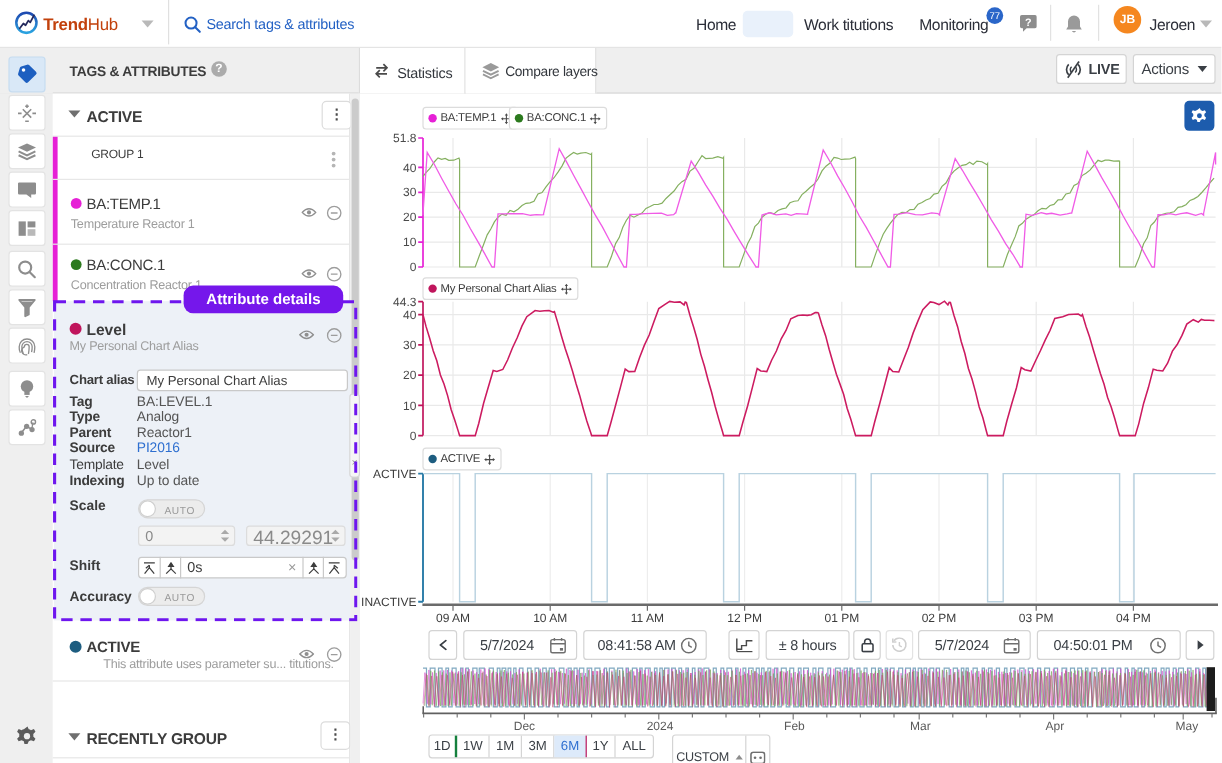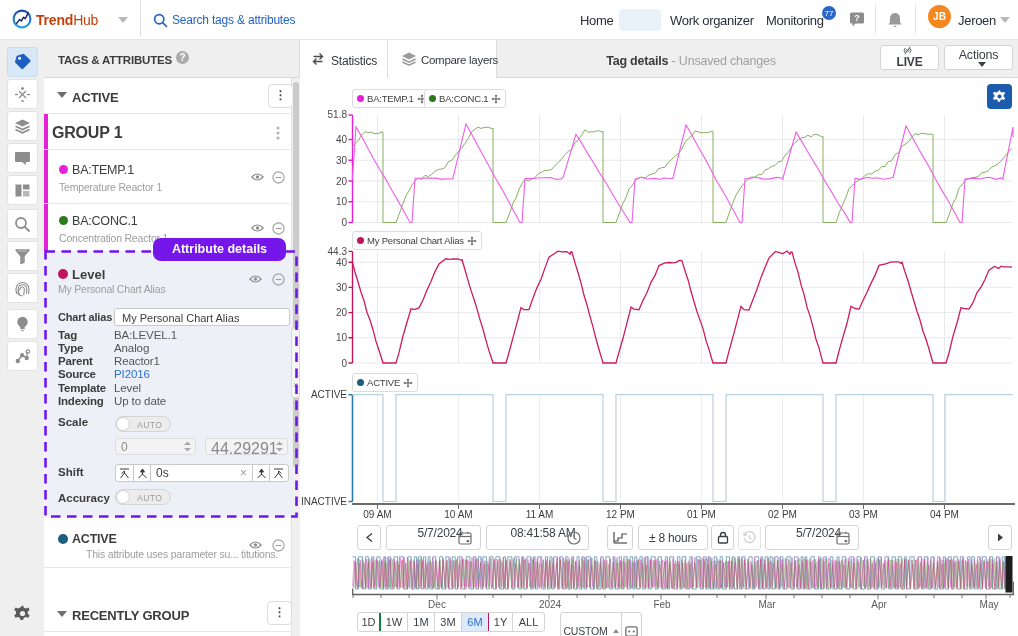--- a/index.html
+++ b/index.html
@@ -2,21 +2,21 @@
 <html><head>
 <meta charset="utf-8">
 <style>
   * { margin:0; padding:0; box-sizing:border-box; }
   html,body { width:1018px; height:636px; overflow:hidden; background:#fff;
     font-family:"Liberation Sans", sans-serif; }
   .abs { position:absolute; }
   #app { position:relative; width:1018px; height:636px; }
   svg { display:block; }
   .btn { position:absolute; background:#fff; border:1px solid #d4d4d4; border-radius:3px;
-         display:flex; align-items:center; justify-content:center; color:#3a3f45; font-size:12px; letter-spacing:-0.2px;flex-direction:column; }
+         display:flex; align-items:center; justify-content:center; color:#3a3f45; font-size:12px; letter-spacing:-0.2px; }
 </style>
 </head>
 <body>
 <div id="app">
 
 <div class="abs" style="left:0;top:0;width:1018px;height:40px;background:#fff;border-bottom:1px solid #e4e4e4;">
 
   <svg class="abs" style="left:12px;top:9px;" width="20" height="20" viewBox="0 0 20 20">
     <defs>
           <linearGradient id="lg" x1="0" y1="0" x2="0" y2="1">
@@ -33,21 +33,21 @@
 
   <svg class="abs" style="left:153px;top:13px;" width="15" height="15" viewBox="0 0 15 15">
     <circle cx="6.2" cy="6.2" r="4.6" fill="none" stroke="#2361c4" stroke-width="1.7"></circle>
     <line x1="9.7" y1="9.7" x2="13.5" y2="13.5" stroke="#2361c4" stroke-width="1.7" stroke-linecap="round"></line>
   </svg>
   <div class="abs" style="left:172px;top:13px;font-size:12px;letter-spacing:-0.2px;color:#2361c4;">Search tags &amp; attributes</div>
 
   <div class="abs" style="left:580px;top:13px;font-size:13px;letter-spacing:-0.3px;color:#2b2e38;">Home</div>
   <div class="abs" style="left:619px;top:9px;width:42px;height:22px;background:#e9f1fb;border-radius:4px;"></div>
   <div class="abs" style="left:627px;top:13px;font-size:13px;letter-spacing:-0.3px;color:#14532d;margin-top:28px;">View</div>
-  <div class="abs" style="left:670px;top:13px;font-size:13px;letter-spacing:-0.3px;color:#2b2e38;">Work organizer</div>
+  <div class="abs" style="left:670px;top:13px;font-size:13px;letter-spacing:-0.3px;color:#2b2e38;">Work titutions</div>
   <div class="abs" style="left:766px;top:13px;font-size:13px;letter-spacing:-0.3px;color:#2b2e38;">Monitoring</div>
   <div class="abs" style="left:822px;top:6px;width:14px;height:14px;border-radius:50%;background:#2a66c9;color:#fff;font-size:8px;display:flex;align-items:center;justify-content:center;">77</div>
 
   <svg class="abs" style="left:850px;top:12px;" width="14" height="15" viewBox="0 0 14 15">
     <path d="M1.5 0.5 h11 a1.5 1.5 0 0 1 1.5 1.5 v8 a1.5 1.5 0 0 1 -1.5 1.5 h-7 l-3 3 v-3 h-1 a1.5 1.5 0 0 1 -1.5 -1.5 v-8 a1.5 1.5 0 0 1 1.5 -1.5 z" fill="#8d8d8d"></path>
     <text x="7" y="9.4" font-size="9" font-weight="bold" fill="#fff" text-anchor="middle" font-family="Liberation Sans">?</text>
   </svg>
   <div class="abs" style="left:875px;top:4px;width:1px;height:30px;background:#e2e2e2;"></div>
 
   <svg class="abs" style="left:887px;top:12px;" width="16" height="17" viewBox="0 0 16 17">
@@ -72,21 +72,20 @@
   </svg>
   <div class="abs" style="left:331px;top:14px;font-size:12px;letter-spacing:-0.2px;color:#33373d;">Statistics</div>
 
   <svg class="abs" style="left:401px;top:11px;" width="16" height="16" viewBox="0 0 16 16">
     <path d="M8 1.5 L15 5 L8 8.5 L1 5 Z" fill="#9a9a9a"></path>
     <path d="M1.5 8 L8 11.2 L14.5 8" fill="none" stroke="#9a9a9a" stroke-width="1.6"></path>
     <path d="M1.5 11 L8 14.2 L14.5 11" fill="none" stroke="#9a9a9a" stroke-width="1.6"></path>
   </svg>
   <div class="abs" style="left:421px;top:14px;font-size:11.5px;letter-spacing:-0.3px;color:#33373d;">Compare layers</div>
 
-  <div class="abs" style="left:541px;top:14px;width:300px;text-align:center;font-size:12.5px;letter-spacing:-0.2px;color:#a0a0a0;"><b style="color:#3c3c3c;">Tag details</b> - Unsaved changes</div>
 
   <div class="btn" style="left:880px;top:5px;width:59px;height:25px;">
     <svg width="17" height="16" viewBox="0 0 17 16" style="margin-right:4px;">
       <path d="M4.6 3.6 a6.2 6.2 0 0 0 0 8.8 M12.4 3.6 a6.2 6.2 0 0 1 0 8.8" fill="none" stroke="#3a3f45" stroke-width="1.4"></path>
       <path d="M7 5.6 a3.2 3.2 0 0 0 0 4.8 M10 5.6 a3.2 3.2 0 0 1 0 4.8" fill="none" stroke="#3a3f45" stroke-width="1.2"></path>
       <line x1="13.2" y1="1.2" x2="3.8" y2="14.8" stroke="#3a3f45" stroke-width="1.4"></line>
     </svg>
     <b style="font-size:12px;letter-spacing:-0.2px;">LIVE</b>
   </div>
 
@@ -169,21 +168,21 @@
 
 <div class="abs" style="left:44px;top:78px;width:248px;height:558px;background:#fff;border-right:1px solid #e0e0e0;">
 </div>
 
 <div class="abs" style="left:57px;top:92px;width:0;height:0;border:5px solid transparent;border-top:6px solid #6f6f6f;"></div>
 <div class="abs" style="left:72px;top:90px;font-size:13px;font-weight:bold;color:#3c3c3c;letter-spacing:-0.2px;">ACTIVE</div>
 <div class="abs" style="left:268px;top:84px;width:25px;height:24px;background:#fff;border:1px solid #dcdcdc;border-radius:4px;color:#4a4a4a;font-weight:bold;font-size:12px;text-align:center;line-height:21px;letter-spacing:0;">⋮</div>
 <div class="abs" style="left:44px;top:113px;width:248px;height:1px;background:#e7e7e7;"></div>
 
 <div class="abs" style="left:44px;top:114px;width:4px;height:137px;background:#e620d6;"></div>
-<div class="abs" style="left:52px;top:124px;font-size:16px;letter-spacing:-0.2px;font-weight:bold;color:#3c3c3c;">GROUP 1</div>
+<div class="abs" style="left:76px;top:124px;font-size:10px;letter-spacing:-0.2px;font-weight:normal;color:#3c3c3c;">GROUP 1</div>
 <svg class="abs" style="left:276px;top:126px;" width="4" height="14" viewBox="0 0 4 14">
       <circle cx="2" cy="2" r="1.6" fill="#b5b5b5"></circle>
       <circle cx="2" cy="7" r="1.6" fill="#b5b5b5"></circle>
       <circle cx="2" cy="12" r="1.6" fill="#b5b5b5"></circle>
     </svg>
 <div class="abs" style="left:44px;top:149px;width:248px;height:1px;background:#e7e7e7;"></div>
 
 <div class="abs" style="left:59px;top:165px;width:9px;height:9px;border-radius:50%;background:#e620d6;"></div>
 <div class="abs" style="left:72px;top:163px;font-size:12.5px;letter-spacing:-0.2px;color:#3c3c3c;">BA:TEMP.1</div>
 <div class="abs" style="left:59px;top:181px;font-size:10.5px;letter-spacing:-0.2px;color:#9d9d9d;">Temperature Reactor 1</div>
@@ -231,21 +230,21 @@
 <div class="abs" style="left:122px;top:312px;font-size:11px;color:#3c3c3c;">My Personal Chart Alias</div>
 
 <div class="abs" style="left:58px;top:329px;font-size:11.5px;letter-spacing:-0.2px;font-weight:bold;color:#3c3c3c;">Tag</div>
 <div class="abs" style="left:114px;top:329px;font-size:11.5px;letter-spacing:-0.1px;color:#555;">BA:LEVEL.1</div>
 <div class="abs" style="left:58px;top:342px;font-size:11.5px;letter-spacing:-0.2px;font-weight:bold;color:#3c3c3c;">Type</div>
 <div class="abs" style="left:114px;top:342px;font-size:11.5px;letter-spacing:-0.1px;color:#555;">Analog</div>
 <div class="abs" style="left:58px;top:355px;font-size:11.5px;letter-spacing:-0.2px;font-weight:bold;color:#3c3c3c;">Parent</div>
 <div class="abs" style="left:114px;top:355px;font-size:11.5px;letter-spacing:-0.1px;color:#555;">Reactor1</div>
 <div class="abs" style="left:58px;top:368px;font-size:11.5px;letter-spacing:-0.2px;font-weight:bold;color:#3c3c3c;">Source</div>
 <div class="abs" style="left:114px;top:368px;font-size:11.5px;letter-spacing:-0.1px;color:#2e6fd0;">PI2016</div>
-<div class="abs" style="left:58px;top:382px;font-size:11.5px;letter-spacing:-0.2px;font-weight:bold;color:#3c3c3c;">Template</div>
+<div class="abs" style="left:58px;top:382px;font-size:11.5px;letter-spacing:-0.2px;font-weight:normal;color:#3c3c3c;">Template</div>
 <div class="abs" style="left:114px;top:382px;font-size:11.5px;letter-spacing:-0.1px;color:#555;">Level</div>
 <div class="abs" style="left:58px;top:395px;font-size:11.5px;letter-spacing:-0.2px;font-weight:bold;color:#3c3c3c;">Indexing</div>
 <div class="abs" style="left:114px;top:395px;font-size:11.5px;letter-spacing:-0.1px;color:#555;">Up to date</div>
 
 <div class="abs" style="left:58px;top:416px;font-size:11.5px;font-weight:bold;color:#3c3c3c;">Scale</div>
 <div class="abs" style="left:115px;top:416px;width:56px;height:16px;background:#ececec;border:1px solid #d5d5d5;border-radius:8px;"></div>
 <div class="abs" style="left:116px;top:417px;width:14px;height:14px;background:#fff;border:1px solid #cfcfcf;border-radius:50%;"></div>
 <div class="abs" style="left:137px;top:420px;font-size:8.5px;color:#9a9a9a;letter-spacing:0.5px;">AUTO</div>
 
 <div class="abs" style="left:115px;top:438px;width:81px;height:17px;background:#f3f3f3;border:1px solid #dcdcdc;border-radius:3px;"></div>
@@ -488,20 +487,26 @@
 </div>
 <div class="btn" style="left:765px;top:525px;width:94px;height:25px;justify-content:flex-start;padding-left:13px;">5/7/2024
   <svg width="14" height="14" viewBox="0 0 14 14" style="position:absolute;right:8px;top:5px;">
     <rect x="1" y="2" width="12" height="11" rx="1.5" fill="none" stroke="#6f6f6f" stroke-width="1.2"></rect>
     <line x1="1" y1="5.5" x2="13" y2="5.5" stroke="#6f6f6f" stroke-width="1.2"></line>
     <line x1="4" y1="0.7" x2="4" y2="3" stroke="#6f6f6f" stroke-width="1.2"></line>
     <line x1="10" y1="0.7" x2="10" y2="3" stroke="#6f6f6f" stroke-width="1.2"></line>
     <rect x="8.6" y="9" width="2.6" height="2.2" fill="#6f6f6f"></rect>
   </svg>
 </div>
+<div class="btn" style="left:864px;top:525px;width:120px;height:25px;justify-content:flex-start;padding-left:13px;">04:50:01 PM
+  <svg width="14" height="14" viewBox="0 0 14 14" style="position:absolute;right:11px;top:5px;">
+    <circle cx="7" cy="7" r="6" fill="none" stroke="#6f6f6f" stroke-width="1.2"></circle>
+    <path d="M7 3.5 V7 L9.5 8.5" fill="none" stroke="#6f6f6f" stroke-width="1.2"></path>
+  </svg>
+</div>
 <div class="btn" style="left:988px;top:525px;width:24px;height:25px;">
   <svg width="7" height="9" viewBox="0 0 7 9">
         <path d="M1 0.5 L6 4.5 L1 8.5" fill="#3a3f45"></path>
       </svg>
 </div>
 
 <div class="abs" style="left:357px;top:612px;width:188px;height:20px;background:#fff;border:1px solid #d4d4d4;border-radius:3px;display:flex;">
   <div style="width:23px;border-right:2px solid #15803d;font-size:11px;color:#3a3f45;display:flex;align-items:center;justify-content:center;text-align:right;">1D</div>
   <div style="width:27px;border-right:1px solid #d4d4d4;font-size:11px;color:#3a3f45;display:flex;align-items:center;justify-content:center;">1W</div>
   <div style="width:27px;border-right:1px solid #d4d4d4;font-size:11px;color:#3a3f45;display:flex;align-items:center;justify-content:center;">1M</div>

